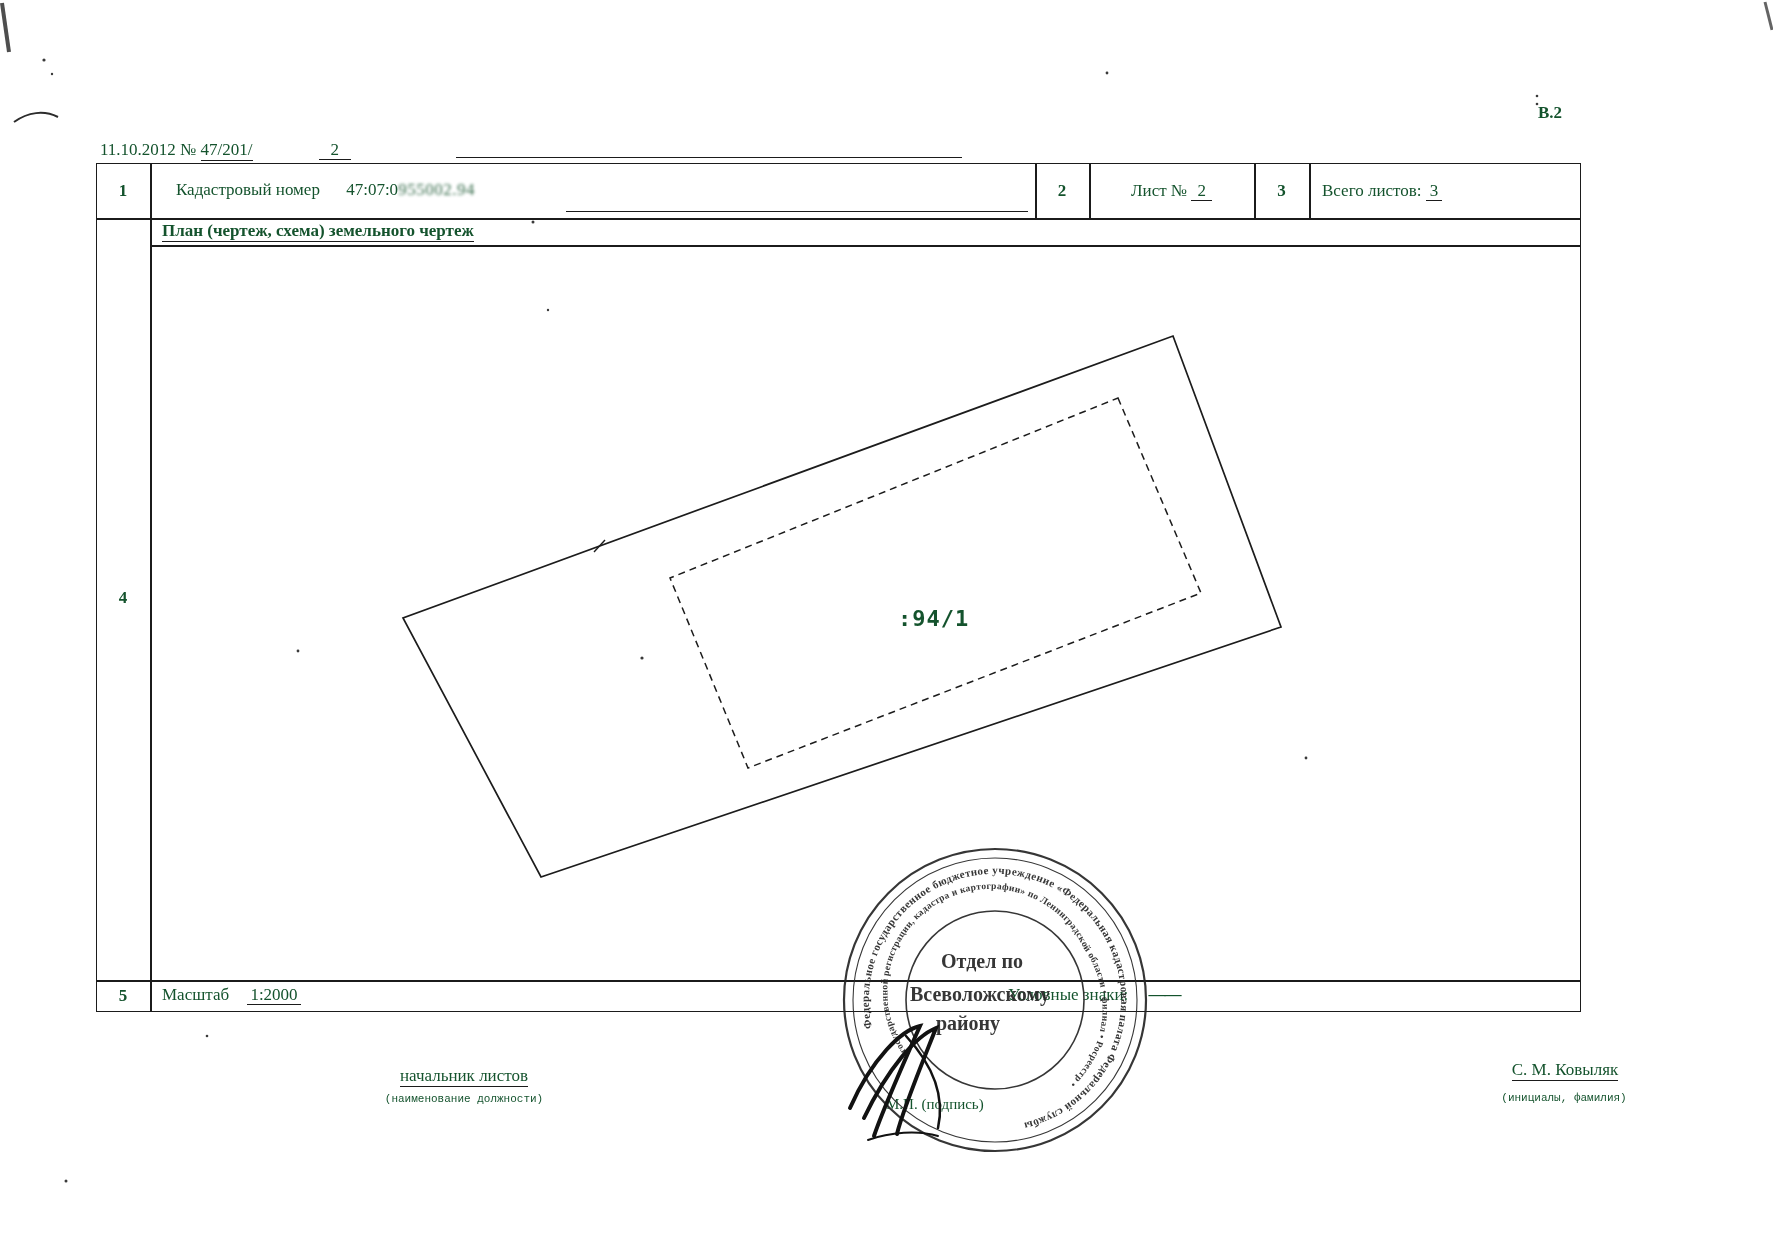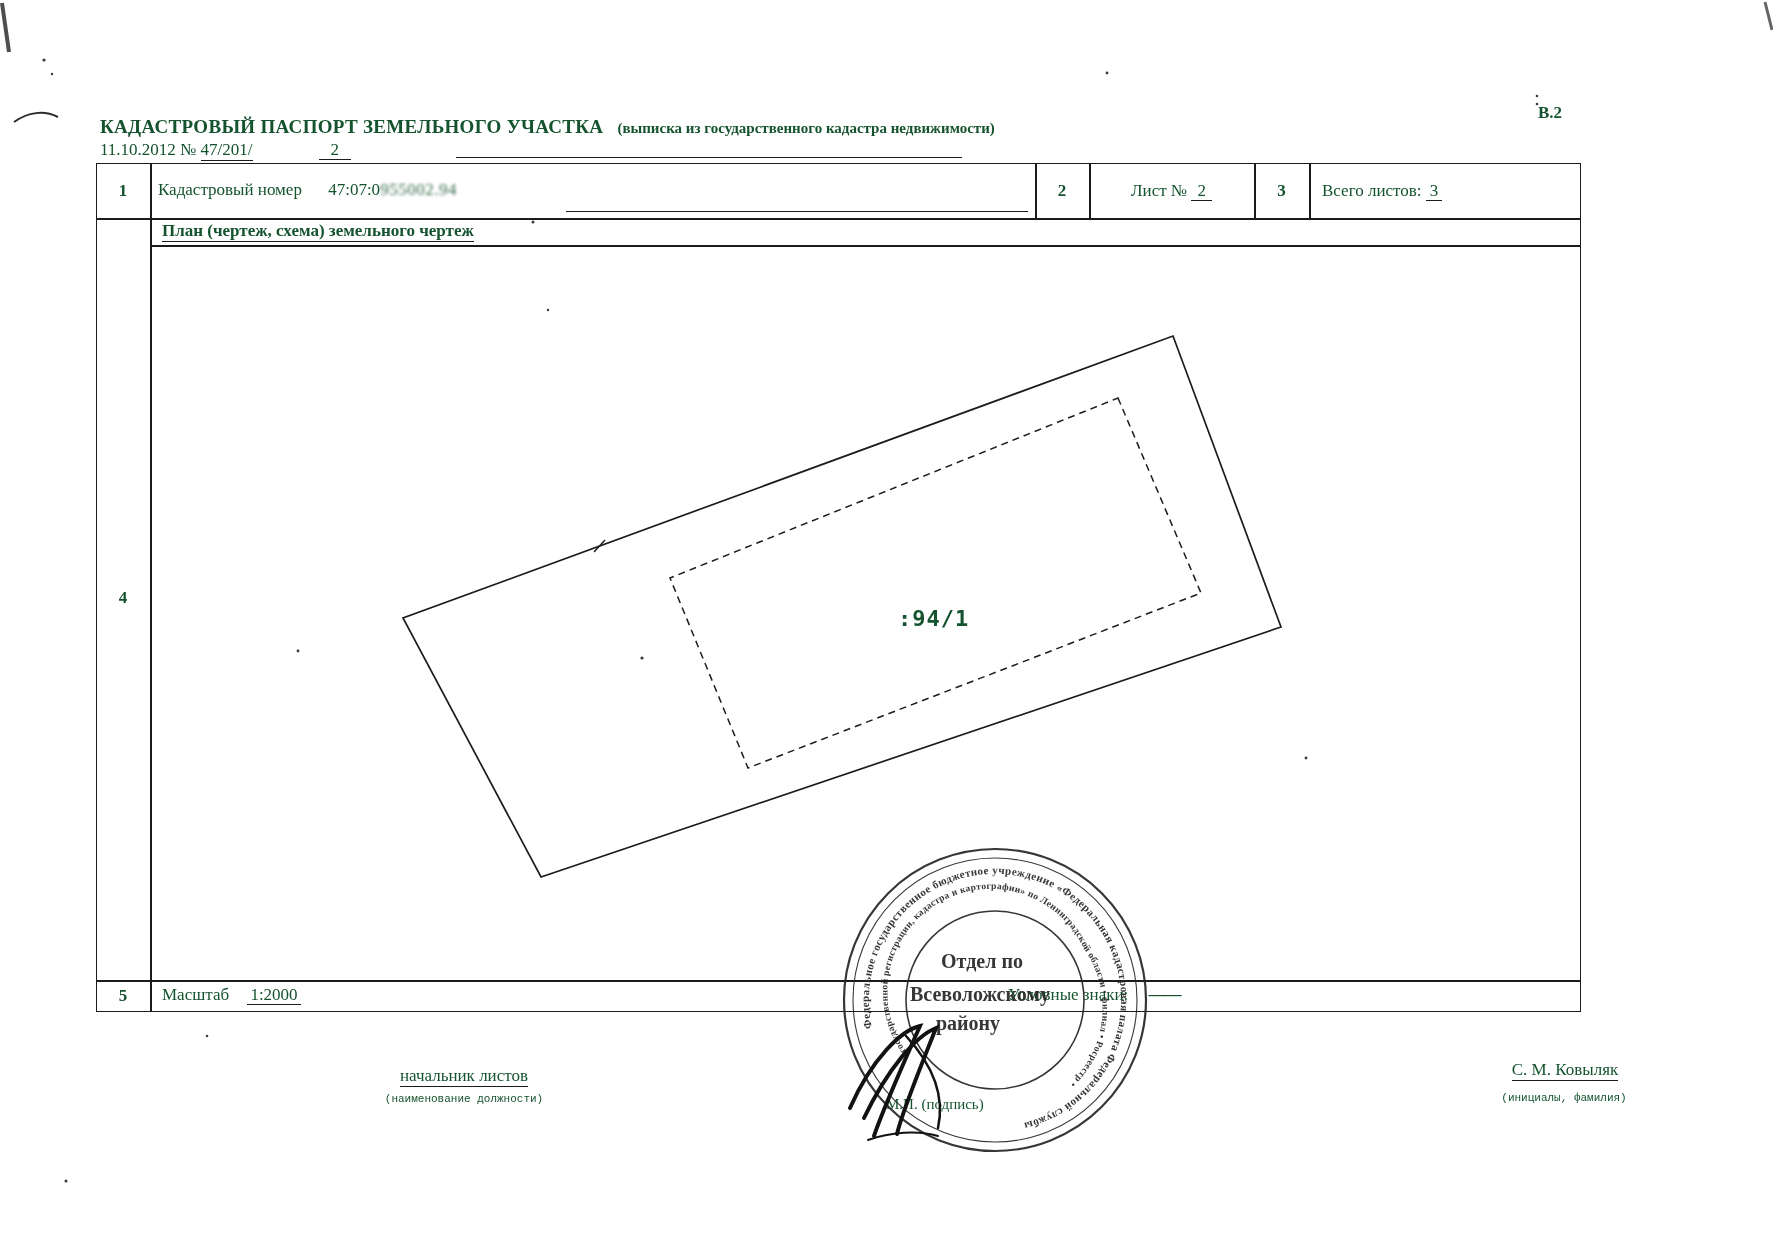--- a/index.html
+++ b/index.html
@@ -22,24 +22,20 @@
   svg text{font-family:"Liberation Serif", serif;}
   .gapcell{display:inline-block;width:66px;}
 </style>
 </head>
 <body>
 
 <div class="page">
 
   <div class="abs bold" style="left:1538px;top:103px;font-size:17px;">В.2</div>
 
-  <div class="abs" style="left:100px;top:116px;">
-    <span class="bold t19">КАДАСТРОВЫЙ ПАСПОРТ ЗЕМЕЛЬНОГО УЧАСТКА</span>
-    <span class="bold t15" style="margin-left:10px;">(выписка из государственного кадастра недвижимости)</span>
-  </div>
 
   <div class="abs t16" style="left:100px;top:140px;">
     <span>11.10.2012</span>
     <span>№</span>
     <span class="u">47/201/</span><span class="gapcell"></span><span class="u" style="padding:0 12px;">2</span>
   </div>
   <div class="hline" style="left:456px;top:157px;width:506px;height:1.4px;"></div>
 
   <div class="abs" style="left:96px;top:163px;width:1485px;height:849px;border:1.7px solid #1b1b1b;box-sizing:border-box;"></div>
   <div class="vline" style="left:150px;top:163px;height:849px;"></div>
@@ -48,21 +44,21 @@
   <div class="vline" style="left:1089px;top:163px;height:55px;"></div>
   <div class="vline" style="left:1254px;top:163px;height:55px;"></div>
   <div class="vline" style="left:1309px;top:163px;height:55px;"></div>
 
   <div class="hline" style="left:96px;top:218px;width:1485px;"></div>
   <div class="hline" style="left:150px;top:245px;width:1431px;"></div>
   <div class="hline" style="left:96px;top:980px;width:1485px;"></div>
   <div class="hline" style="left:566px;top:211px;width:462px;height:1.3px;"></div>
 
   <div class="abs bold t16 center" style="left:96px;top:181px;width:54px;">1</div>
-  <div class="abs t16" style="left:158px;top:180px;">
+  <div class="abs t16" style="left:176px;top:180px;">
     <span>Кадастровый номер</span>
     <span style="margin-left:22px;">47:07:0</span><span class="smudge t16">955002.94</span>
   </div>
   <div class="abs bold t16 center" style="left:1035px;top:181px;width:54px;">2</div>
   <div class="abs t16 center" style="left:1089px;top:181px;width:165px;">
     <span>Лист №</span>
     <span class="u" style="padding:0 6px;">2</span>
   </div>
   <div class="abs bold t16 center" style="left:1254px;top:181px;width:55px;">3</div>
   <div class="abs t16" style="left:1322px;top:181px;">

